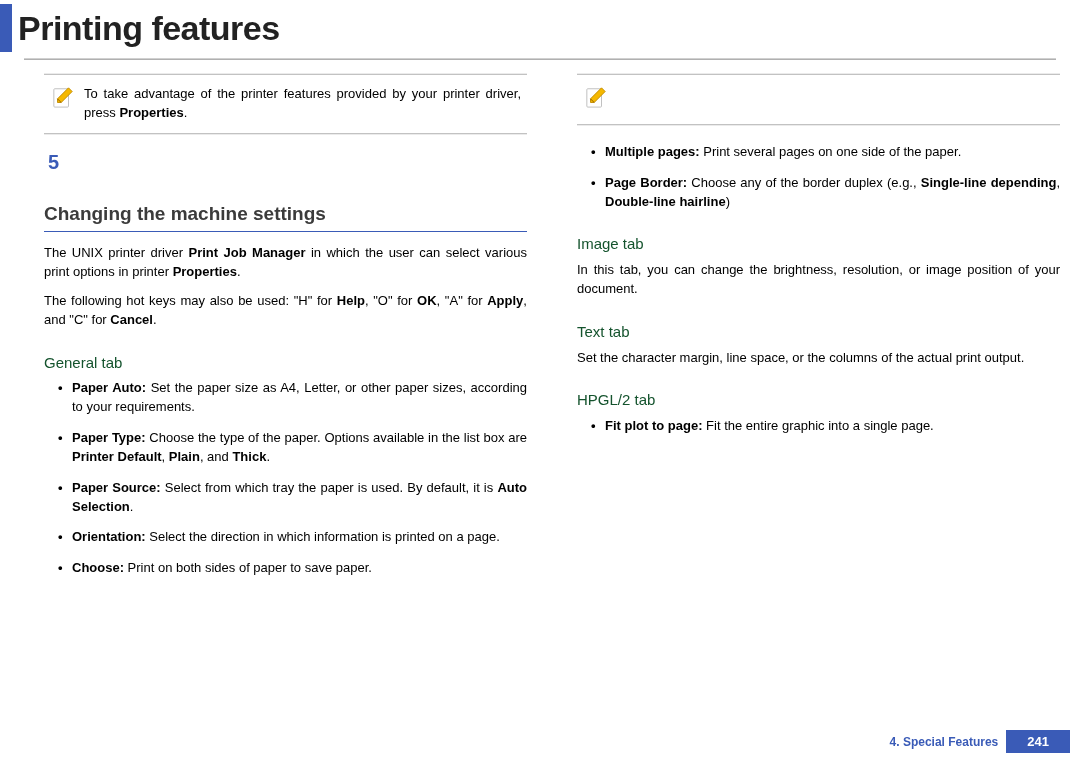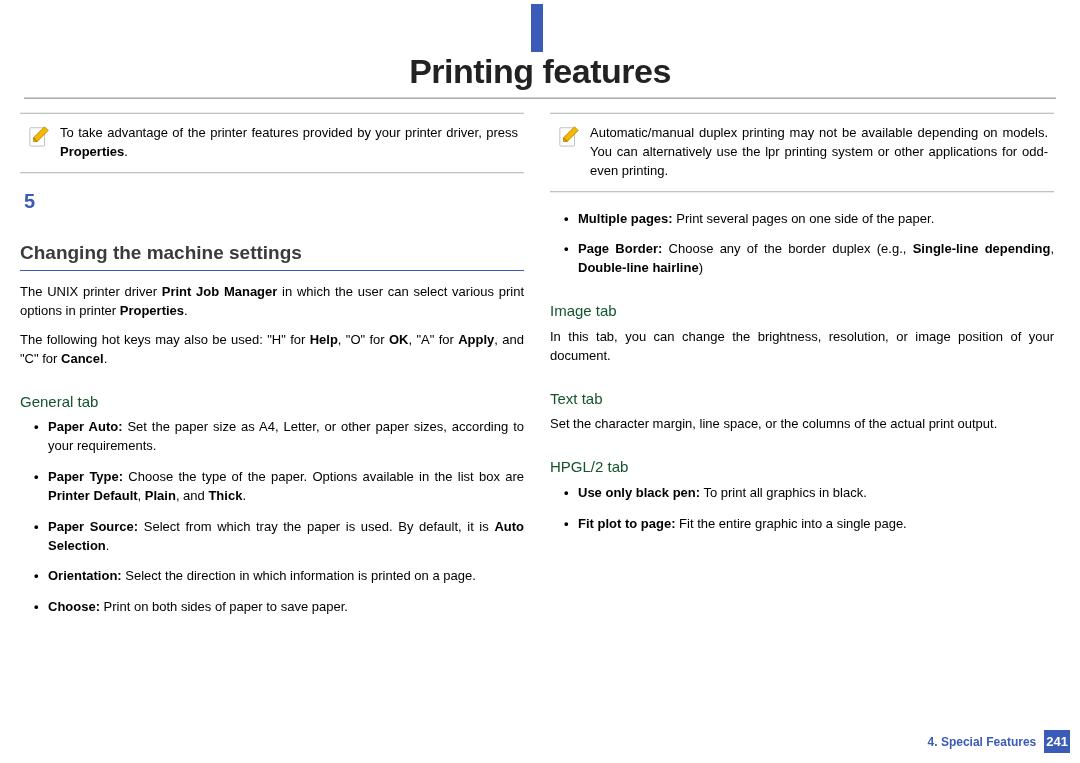--- a/index.html
+++ b/index.html
@@ -10,21 +10,20 @@
     background: #fff;
     width: 1080px;
     height: 763px;
     position: relative;
     overflow: hidden;
   }
   .header {
     display: flex;
     align-items: center;
     padding: 4px 0 0 0;
-    flex-direction: column;
   }
   .header-stripe {
     width: 12px;
     height: 48px;
     background: #3a5bb7;
     margin-right: 6px;
   }
   .page-title {
     font-size: 34px;
     font-weight: 700;
@@ -40,20 +39,21 @@
   }
   .columns {
     display: flex;
     padding: 14px 20px 0 20px;
     gap: 26px;
   }
   .col {
     width: 504px;
     font-size: 13px;
     line-height: 1.45;
+    margin-left: 24px;
   }
   .note-box {
     border-top: 1px solid #c2c2c2;
     border-bottom: 1px solid #c2c2c2;
     padding: 10px 6px 10px 8px;
     display: flex;
     gap: 10px;
     margin-bottom: 18px;
     box-shadow: 0 1px 0 rgba(0,0,0,0.08), 0 -1px 0 rgba(0,0,0,0.08);
   }
@@ -122,21 +122,21 @@
     font-size: 12px;
   }
   .footer-section {
     color: #3a5bb7;
     font-weight: 700;
   }
   .page-num {
     background: #3a5bb7;
     color: #fff;
     font-weight: 700;
-    padding: 4px 2px;
+    padding: 4px 21px;
     font-size: 13px;
   }
 </style>
 </head>
 <body>
 
 <div class="header">
   <div class="header-stripe"></div>
   <div class="page-title">Printing features</div>
 </div>
@@ -186,39 +186,35 @@
   <div class="col">
 
     <div class="note-box">
       <div class="note-icon">
         <svg viewBox="0 0 24 24" width="22" height="22">
           <rect x="2" y="3" width="16" height="20" rx="1" fill="#fff" stroke="#bbb"></rect>
           <path d="M18 2 L22 6 L10 18 L6 18 L6 14 Z" fill="#f5b800" stroke="#c08a00"></path>
           <path d="M6 14 L10 18" stroke="#8a5a00"></path>
         </svg>
       </div>
-      <div class="note-text">
-        <p>Automatic/manual duplex printing may not be available depending on models. You can alternatively use the lpr printing system or other applications for odd-even printing.</p>
-      </div>
     </div>
 
     <ul class="bullets">
       <li><b>Multiple pages:</b><span> Print several pages on one side of the paper.</span></li>
       <li><b>Page Border:</b><span> Choose any of the border duplex (e.g., </span><b>Single-line depending</b><span>, </span><b>Double-line hairline</b><span>)</span></li>
     </ul>
 
     <div class="h3">Image tab</div>
     <p class="body">In this tab, you can change the brightness, resolution, or image position of your document.</p>
 
     <div class="h3">Text tab</div>
     <p class="body">Set the character margin, line space, or the columns of the actual print output.</p>
 
     <div class="h3">HPGL/2 tab</div>
     <ul class="bullets">
-      <li><b>Use only black pen:</b><span> To print all graphics in black.</span></li>
       <li><b>Fit plot to page:</b><span> Fit the entire graphic into a single page.</span></li>
     </ul>
   </div>
 </div>
 
 <div class="footer">
   <span class="footer-section">4.  Special Features</span>
   <span class="page-num">241</span>
 </div>
 

